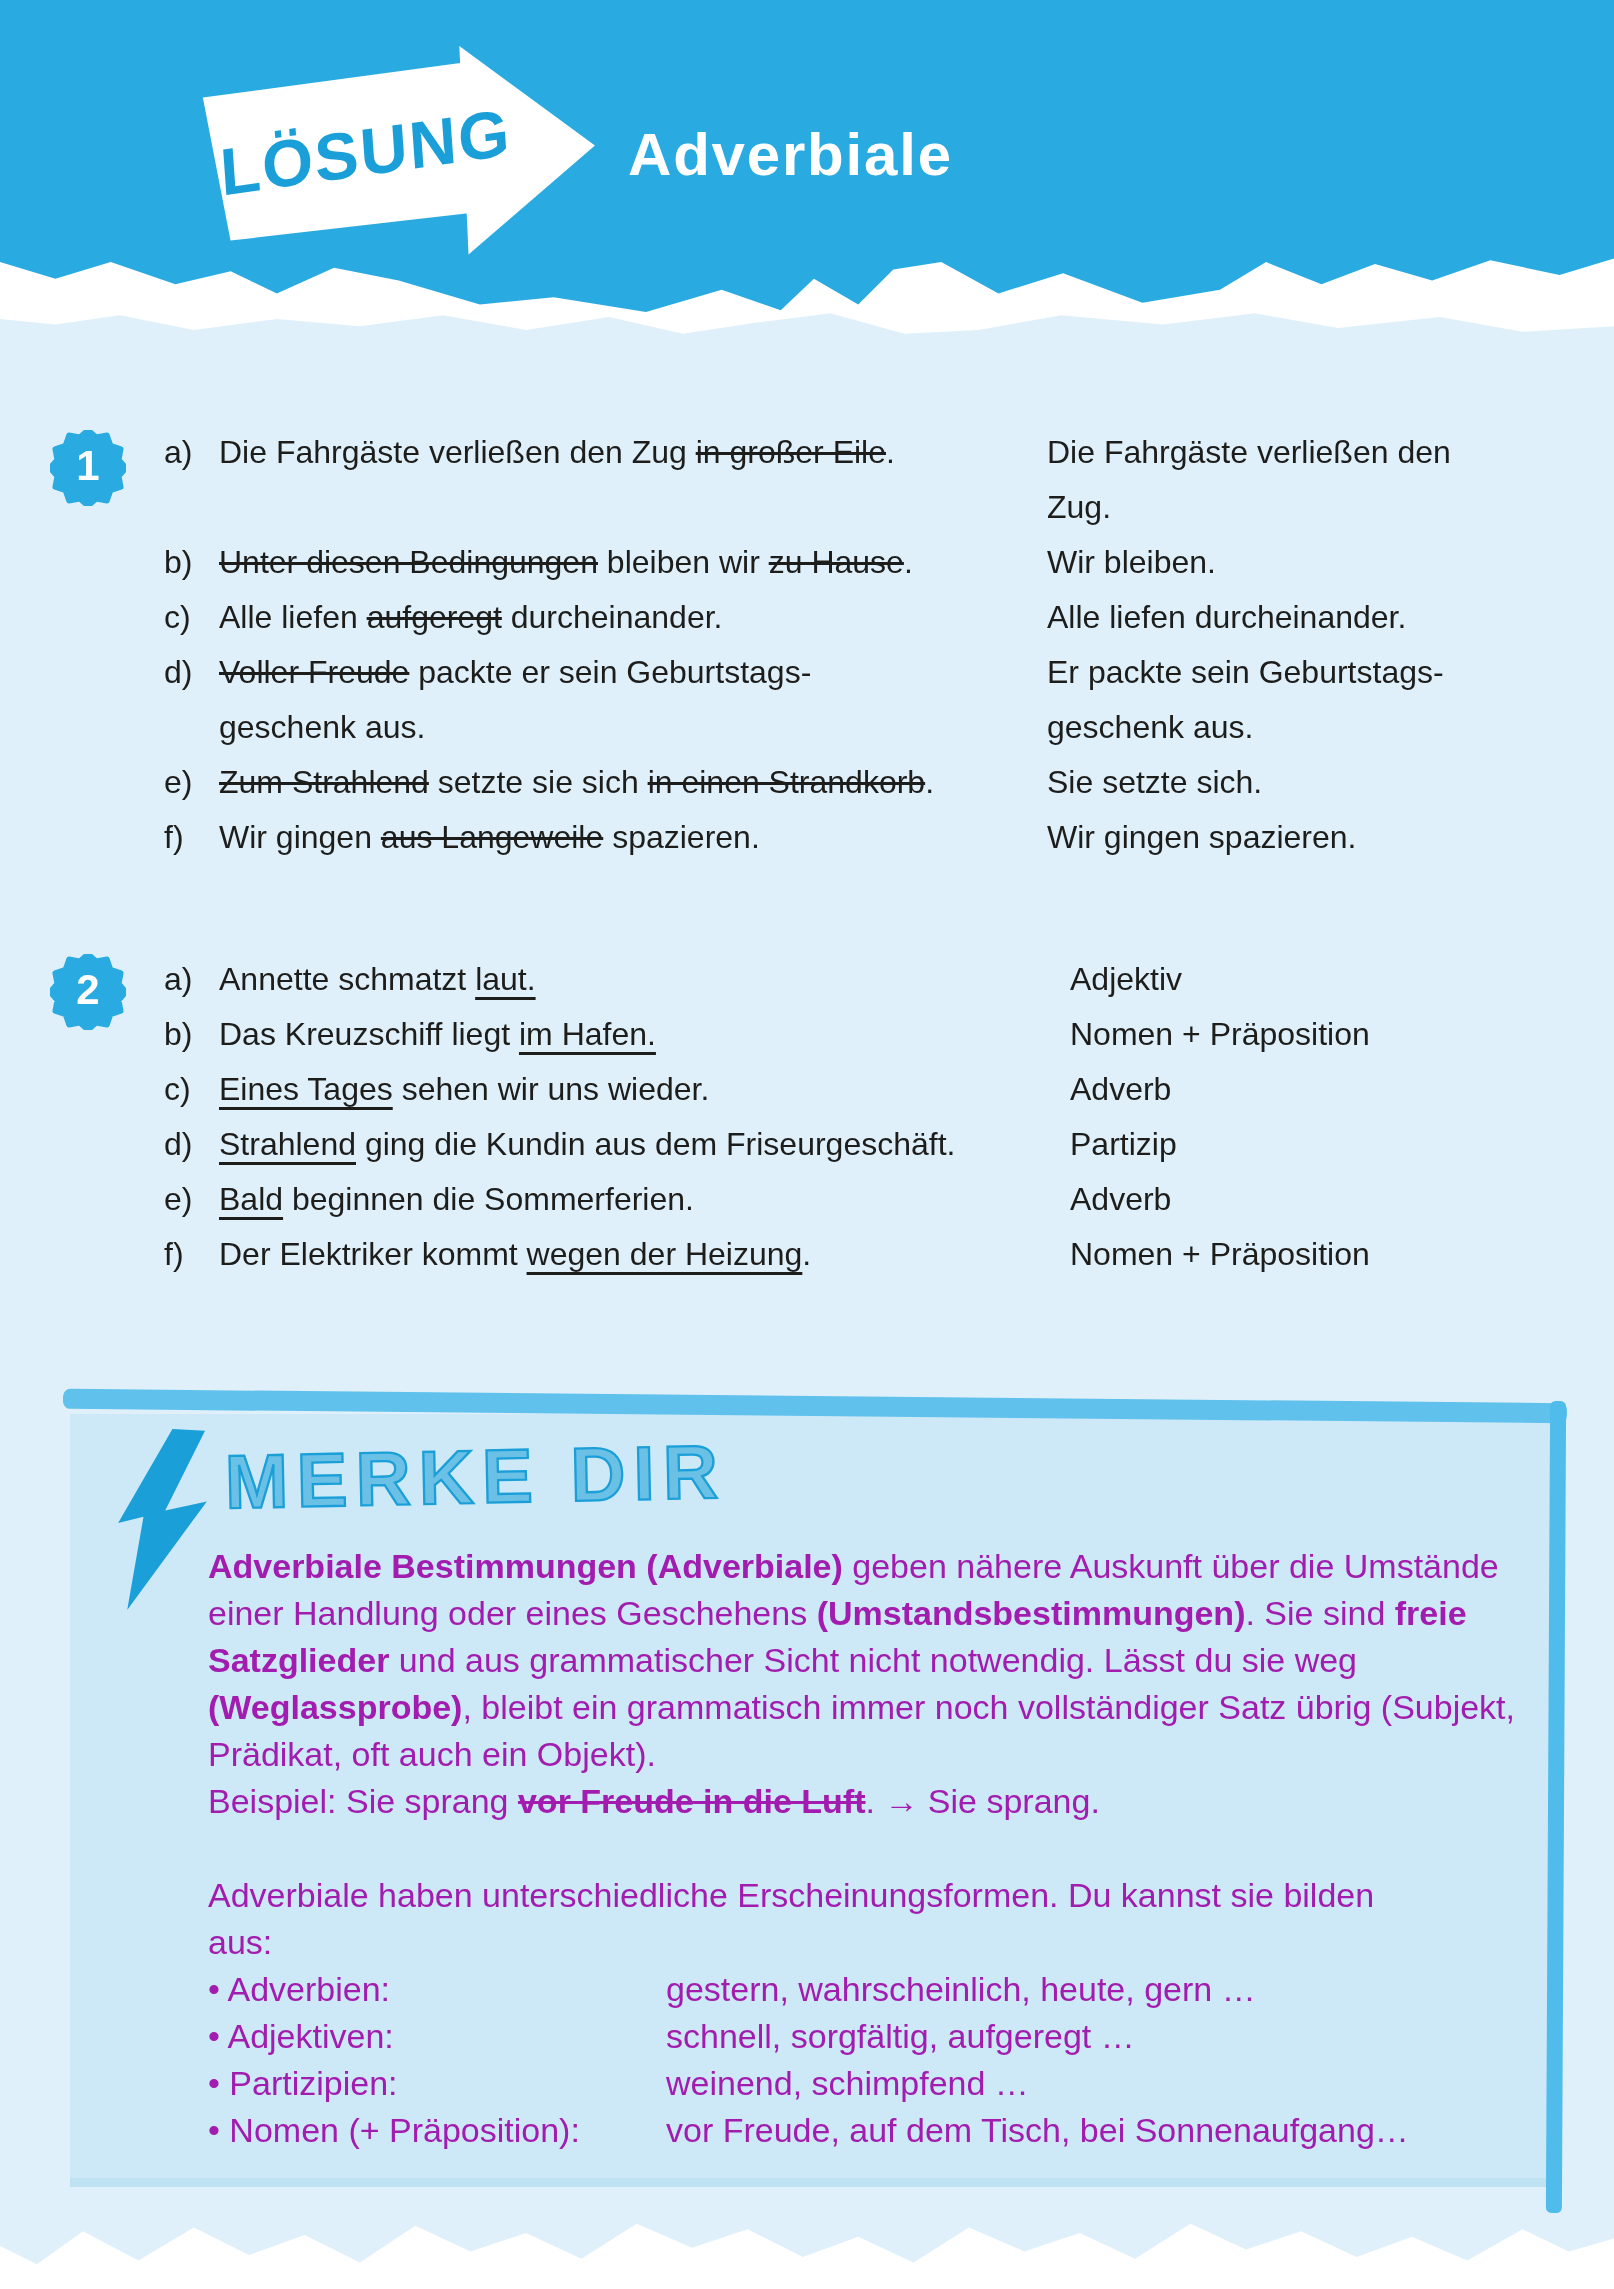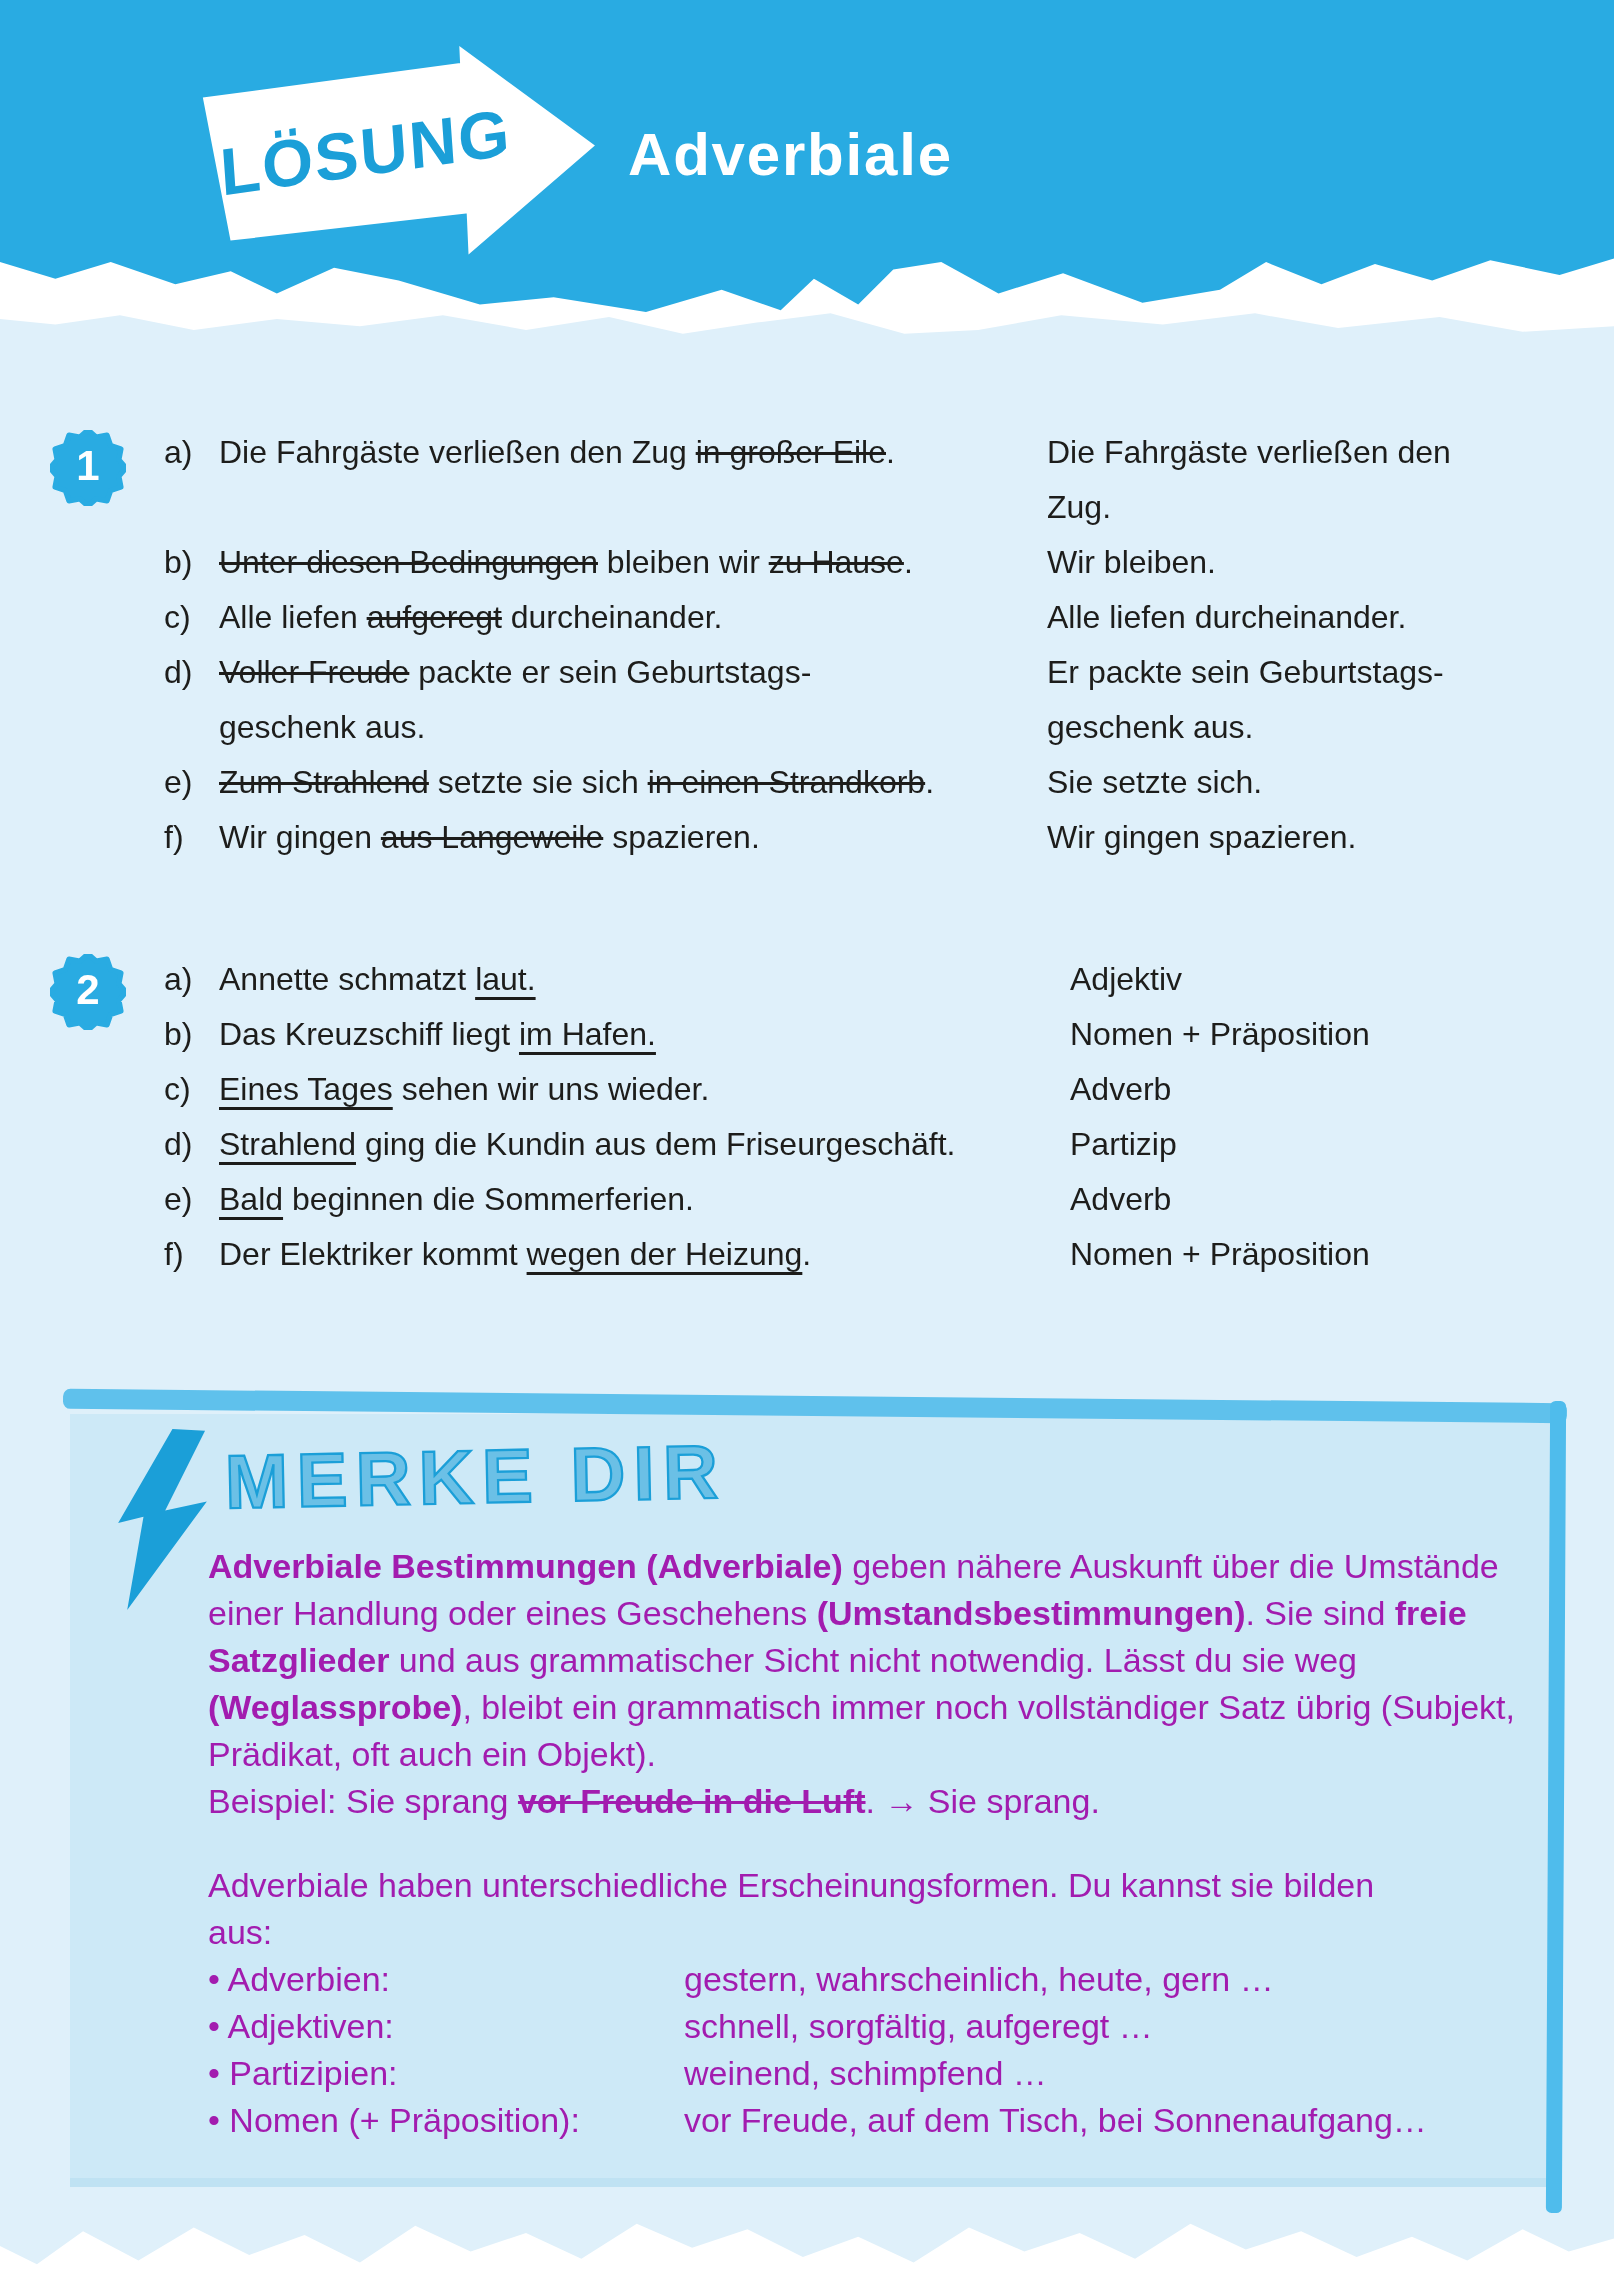--- a/index.html
+++ b/index.html
@@ -70,23 +70,23 @@
     color:rgba(27,159,216,0.55);
     -webkit-text-stroke:2.3px #1b9fd8;
     transform:rotate(-1.2deg);white-space:nowrap;
   }
   .merke-body{
     position:absolute;left:138px;top:129px;width:1320px;
     font-size:34px;line-height:47px;color:#a21caf;
   }
   .merke-p1{white-space:pre-line;}
   .merke-example{white-space:pre-line;}
-  .merke-p2{margin-top:37px;white-space:pre-line;}
+  .merke-p2{margin-top:47px;white-space:pre-line;}
   .merke-bullets{margin-top:0;}
-  .bullet-row{display:grid;grid-template-columns:458px 1fr;gap:18px;}
+  .bullet-row{display:grid;grid-template-columns:458px 1fr;}
 </style>
 </head>
 <body>
 
 <div class="header-band"></div>
 
 <div class="tear-cyan">
   <svg viewBox="0 0 1749 66" preserveAspectRatio="none" width="100%" height="100%">
     <path fill="#29abe2" d="M0,0 H1749 V8 L1690,26 L1615,10 L1552,32 L1490,14 L1432,36 L1372,12
       L1322,42 L1238,56 L1152,24 L1082,46 L1020,12 L968,20 L930,58 L882,30 L846,64 L782,42

